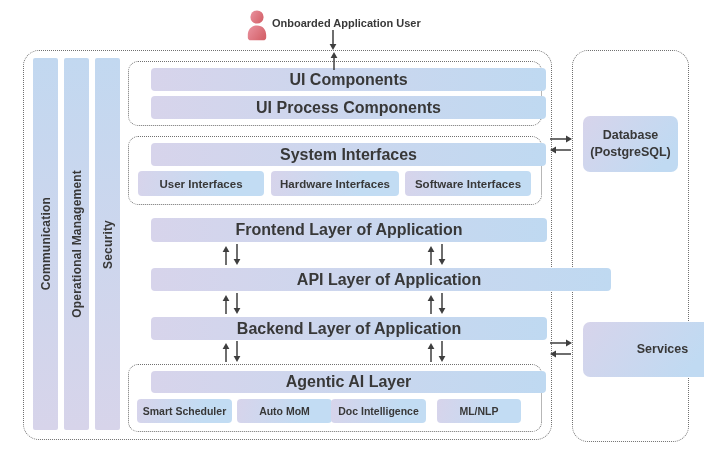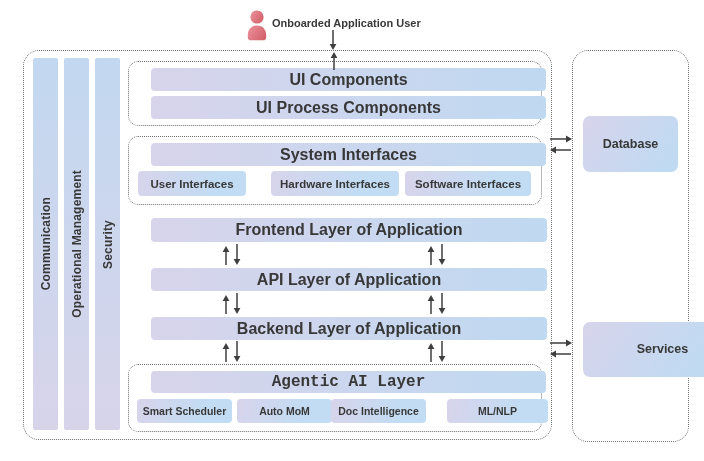--- a/index.html
+++ b/index.html
@@ -83,37 +83,38 @@
 <div class="abs pillar" style="left:95px;">
   <span>Security</span>
 </div>
 
 <div class="abs group" style="left:128px;top:61px;width:412px;height:63px;"></div>
 <div class="abs bar" style="top:68px;">UI Components</div>
 <div class="abs bar" style="top:96px;">UI Process Components</div>
 
 <div class="abs group" style="left:128px;top:136px;width:412px;height:67px;"></div>
 <div class="abs bar" style="top:143px;">System Interfaces</div>
-<div class="abs chip" style="left:138px;top:171px;width:108px;">User Interfaces</div>
+<div class="abs chip" style="left:138px;top:171px;width:126px;">User Interfaces</div>
 <div class="abs chip" style="left:271px;top:171px;width:128px;">Hardware Interfaces</div>
 <div class="abs chip" style="left:405px;top:171px;width:126px;">Software Interfaces</div>
 
 <div class="abs bar" style="top:218px;height:24px;width:396px;">Frontend Layer of Application</div>
-<div class="abs bar" style="top:268px;width:396px;">API Layer of Application</div>
+<div class="abs bar" style="top:268px;width:444px;padding-left:16px;">API Layer of Application</div>
 <div class="abs bar" style="top:317px;width:396px;">Backend Layer of Application</div>
 
 <div class="abs group" style="left:128px;top:364px;width:412px;height:66px;"></div>
-<div class="abs bar" style="top:371px;height:22px;font-family:Liberation Mono, monospace;">Agentic AI Layer</div>
+<div class="abs bar" style="top:371px;height:22px;">Agentic AI Layer</div>
 <div class="abs chip sm" style="left:137px;top:399px;width:95px;">Smart Scheduler</div>
 <div class="abs chip sm" style="left:237px;top:399px;width:95px;">Auto MoM</div>
 <div class="abs chip sm" style="left:331px;top:399px;width:95px;">Doc Intelligence</div>
-<div class="abs chip sm" style="left:437px;top:399px;width:101px;margin-left:10px;">ML/NLP</div>
+<div class="abs chip sm" style="left:437px;top:399px;width:84px;">ML/NLP</div>
 
 <div class="abs side-box" style="top:116px;height:56px;">
   <span>Database</span>
+  <span>(PostgreSQL)</span>
 </div>
 <div class="abs side-box" style="top:322px;height:55px;padding-left:32px;">
   <span>Services</span>
 </div>
 
 <svg id="arrows" class="abs" width="704" height="461" viewBox="0 0 704 461">
     <line x1="333" y1="30" x2="333" y2="44" stroke="#3e3e3e" stroke-width="1.5"></line>
     <polygon points="329.6,44 336.4,44 333,50" fill="#3e3e3e"></polygon>
     <line x1="334" y1="70" x2="334" y2="58" stroke="#3e3e3e" stroke-width="1.5"></line>
     <polygon points="330.6,58 337.4,58 334,52" fill="#3e3e3e"></polygon>

